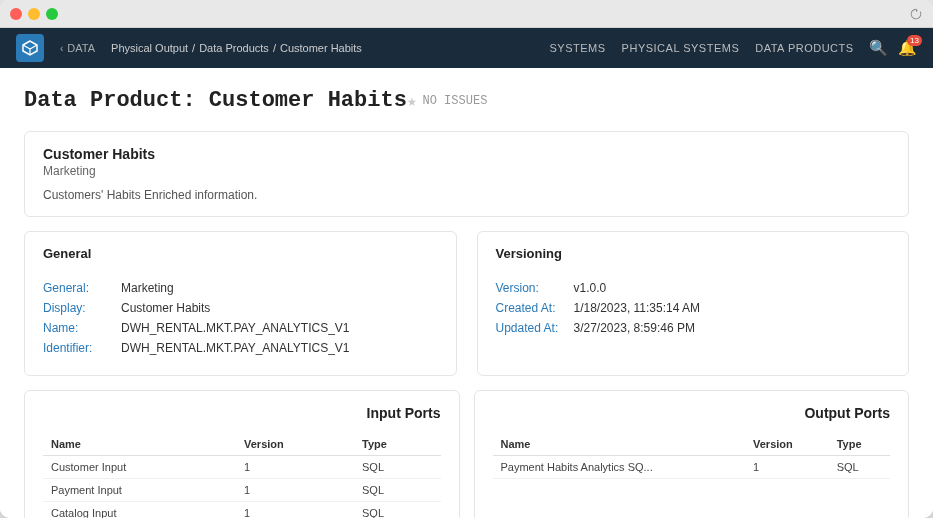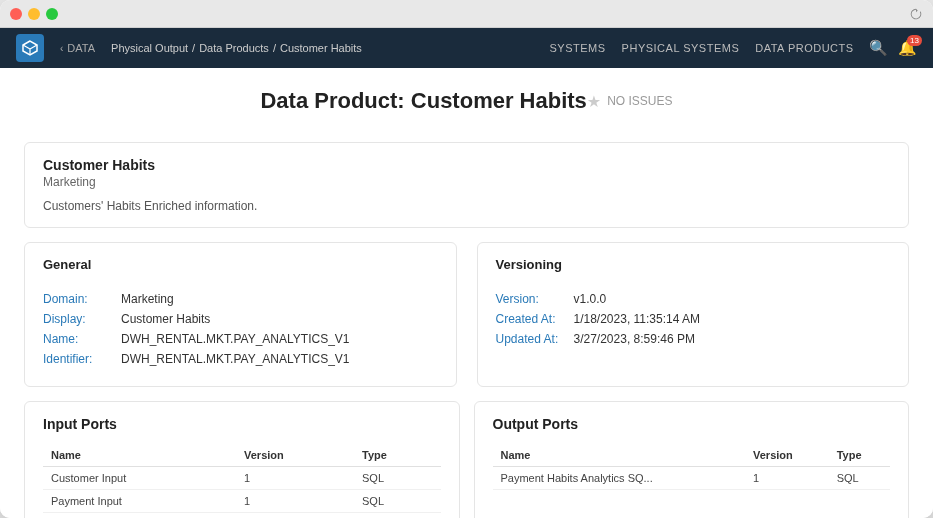--- a/index.html
+++ b/index.html
@@ -128,23 +128,24 @@
       padding: 1px 3px;
     }
     .content {
       flex: 1;
       overflow-y: auto;
       padding: 20px 24px 16px;
       background: #fff;
     }
     .page-header {
       display: flex;
-      justify-content: center;
-      align-items: center;
-      margin-bottom: 28px;
+      justify-content: flex-start;
+      align-items: center;
+      margin-bottom: 18px;
+      font-family: Liberation Mono, monospace;
     }
     .page-title {
       font-size: 22px;
       font-weight: 600;
       color: #222;
     }
     .no-issues {
       display: flex;
       align-items: center;
       gap: 6px;
@@ -217,20 +218,21 @@
       background: #fff;
       border: 1px solid #e5e5e5;
       border-radius: 6px;
       padding: 14px 18px;
     }
     .ports-title {
       font-size: 14px;
       font-weight: 600;
       color: #222;
       margin-bottom: 12px;
+      text-align: right;
     }
     .ports-table {
       width: 100%;
       border-collapse: collapse;
       font-size: 11px;
     }
     .ports-table th {
       text-align: left;
       font-weight: 600;
       color: #333;
@@ -308,21 +310,21 @@
       <div class="entity-name">Customer Habits</div>
       <div class="entity-domain">Marketing</div>
       <div class="entity-description">Customers' Habits Enriched information.</div>
     </div>
 
     <div class="info-grid">
 
       <div class="info-box">
         <div class="info-section-title">General</div>
         <div class="info-row">
-          <span class="info-label">Domain:</span>
+          <span class="info-label">General:</span>
           <span class="info-value">Marketing</span>
         </div>
         <div class="info-row">
           <span class="info-label">Display:</span>
           <span class="info-value">Customer Habits</span>
         </div>
         <div class="info-row">
           <span class="info-label">Name:</span>
           <span class="info-value">DWH_RENTAL.MKT.PAY_ANALYTICS_V1</span>
         </div>

